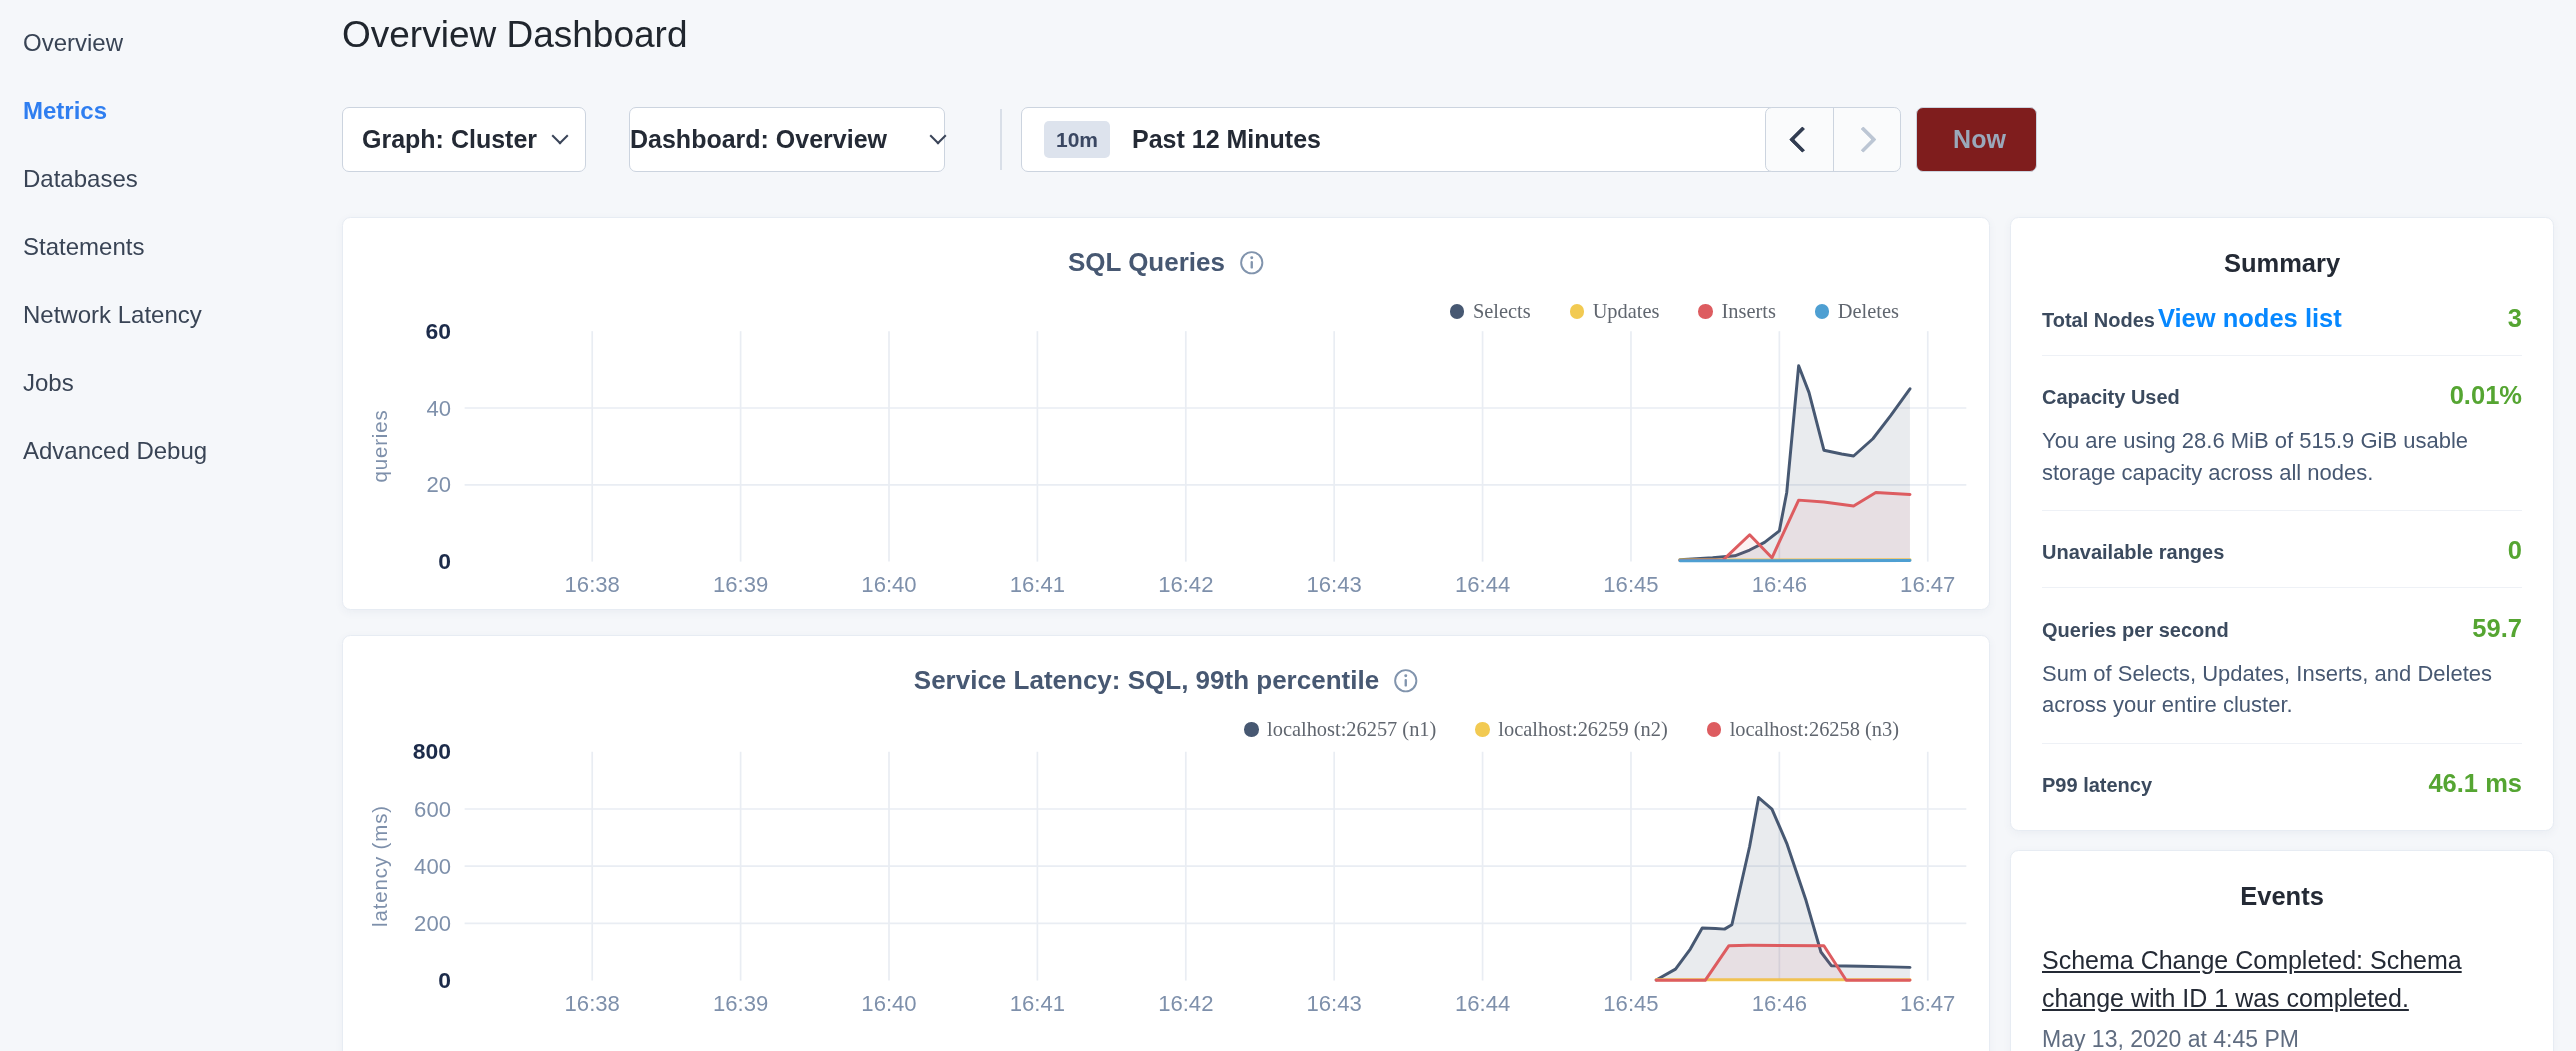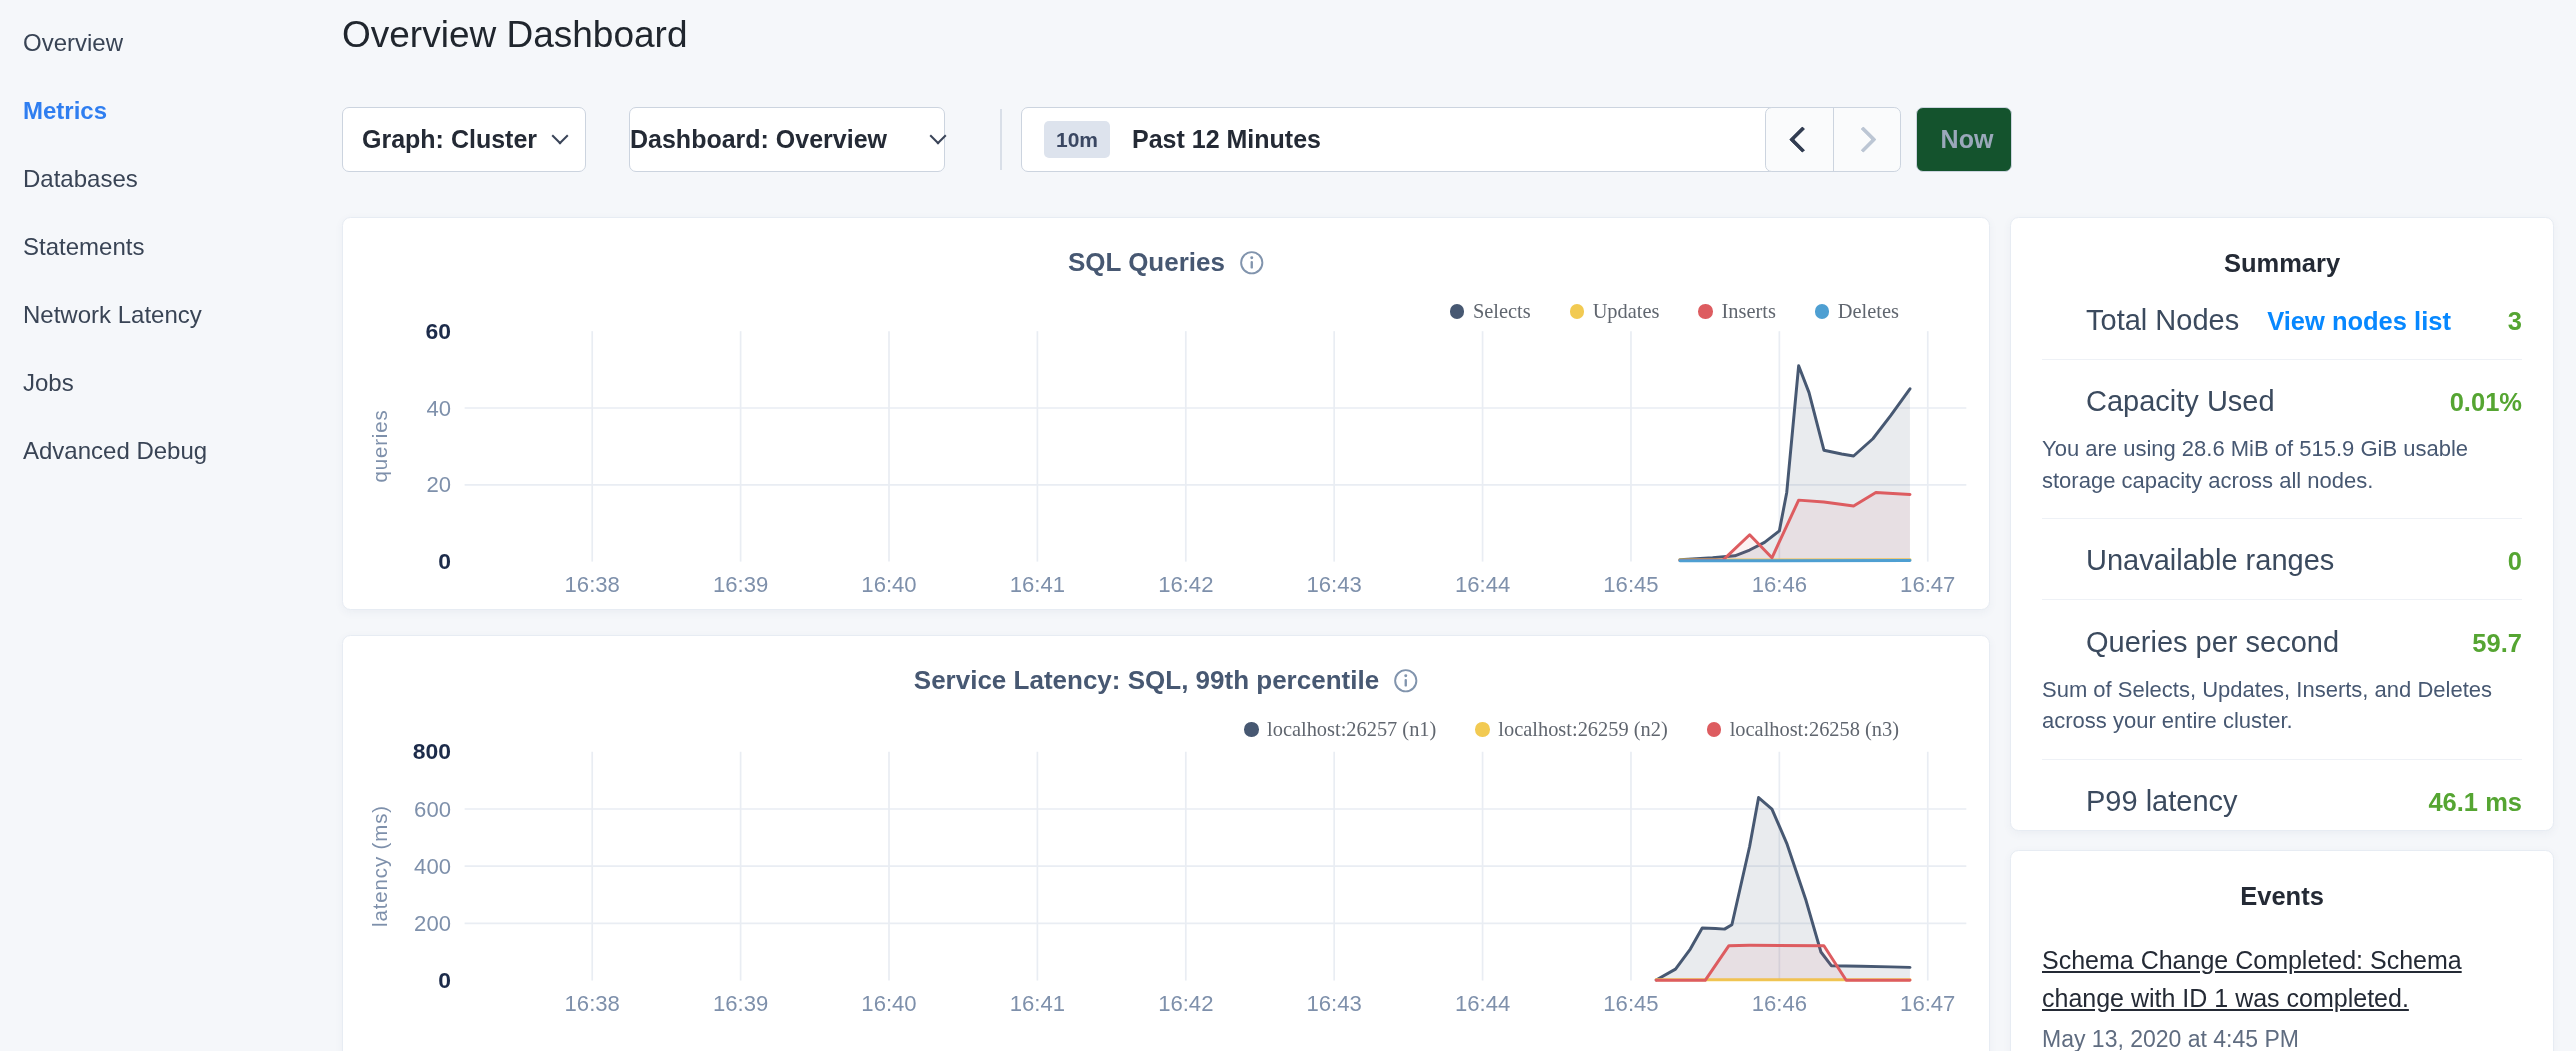--- a/index.html
+++ b/index.html
@@ -28,21 +28,21 @@
   #time-sel { left:1021px; width:835px; justify-content:flex-start; padding:12px 22px; gap:22px; }
   .time-badge { background:#dde3ed; border-radius:5.1px; padding:6.8px 12px; font-size:21px; font-weight:700; color:#3a4762; }
   #time-sel .chev-down { margin-left:auto; border-width:2.1px; width:11px; height:11px; }
   .arrow-group { position:absolute; left:1765px; top:107px; width:136px; height:65px; display:flex;
                  background:#fafbfc; border:1.7px solid #ccd4df; border-radius:6.8px; }
   .arrow-btn { flex:1; display:flex; align-items:center; justify-content:center; cursor:pointer; }
   .arrow-btn:first-child { border-right:1.7px solid #ccd4df; }
   .arr { width:18.7px; height:18.7px; }
   .arr-left  { border-left:4.3px solid #323d52; border-bottom:4.3px solid #323d52; transform:rotate(45deg); margin-left:6.8px; border-radius:1.7px; }
   .arr-right { border-right:4.3px solid #bcc6d4; border-top:4.3px solid #bcc6d4; transform:rotate(45deg); margin-right:6.8px; border-radius:1.7px; }
-  #btn-now { left:1916px; width:96px; color:#9aa8ba; background:#14532d;padding-left:6px; }
+  #btn-now { left:1916px; width:121px; color:#9aa8ba; background:#7f1d1d;padding-left:6px; }
 
   
   .card { position:absolute; background:#fff; border:1.7px solid #e7ecf3; border-radius:8.5px;
           box-shadow:0 2.6px 8.5px rgba(60,80,120,0.05); }
   #card-sql     { left:342px;  top:217px;  width:1648px; height:393px; }
   #card-lat     { left:342px;  top:635px;  width:1648px; height:442px; overflow:hidden; }
   #card-summary { left:2010px; top:217px;  width:544px;  height:614px; }
   #card-events  { left:2010px; top:850px; width:544px;  height:221px; overflow:hidden; }
 
   
@@ -59,22 +59,22 @@
   .ylab { position:absolute; left:37px; font-size:20.4px; color:#7e90ab; letter-spacing:0.9px;
           transform:translate(-50%,-50%) rotate(-90deg); white-space:nowrap; }
   #card-sql .ylab { top:228px; }
   #card-lat .ylab { top:230px; }
 
   
   .scard-title { padding-top:31px; text-align:center; font-size:25.5px; font-weight:700; color:#242a35; }
   .srow { margin:0 31px; padding:25.5px 0 22px; border-bottom:1.7px solid #eef1f6; }
   .srow:last-child { border-bottom:none; }
   .srow-head { display:flex; align-items:baseline; }
-  .srow-label { font-size:29px; font-weight:400; color:#3b4a5e;margin-left:44px; }
-  .srow-link { font-size:25.5px; font-weight:700; color:#0788ff; margin-left:28px; cursor:pointer; }
+  .srow-label { font-size:20px; font-weight:700; color:#3b4a5e; }
+  .srow-link { font-size:25.5px; font-weight:700; color:#0788ff; margin-left:3px; cursor:pointer; }
   .srow-value { margin-left:auto; font-size:25.5px; font-weight:700; color:#55a532; }
   .srow-sub { margin-top:15.3px; font-size:22px; line-height:1.42; color:#475872; max-width:451px; }
   #card-summary .srow:first-of-type { padding-top:37px; }
 
   
   .event-item { padding:31px 31px 0; }
   .event-msg { font-size:25px; line-height:1.5; color:#242a35;text-decoration:underline; }
   .event-time { margin-top:8.5px; font-size:23px; color:#5f6c80; }
 </style>
 </head>

